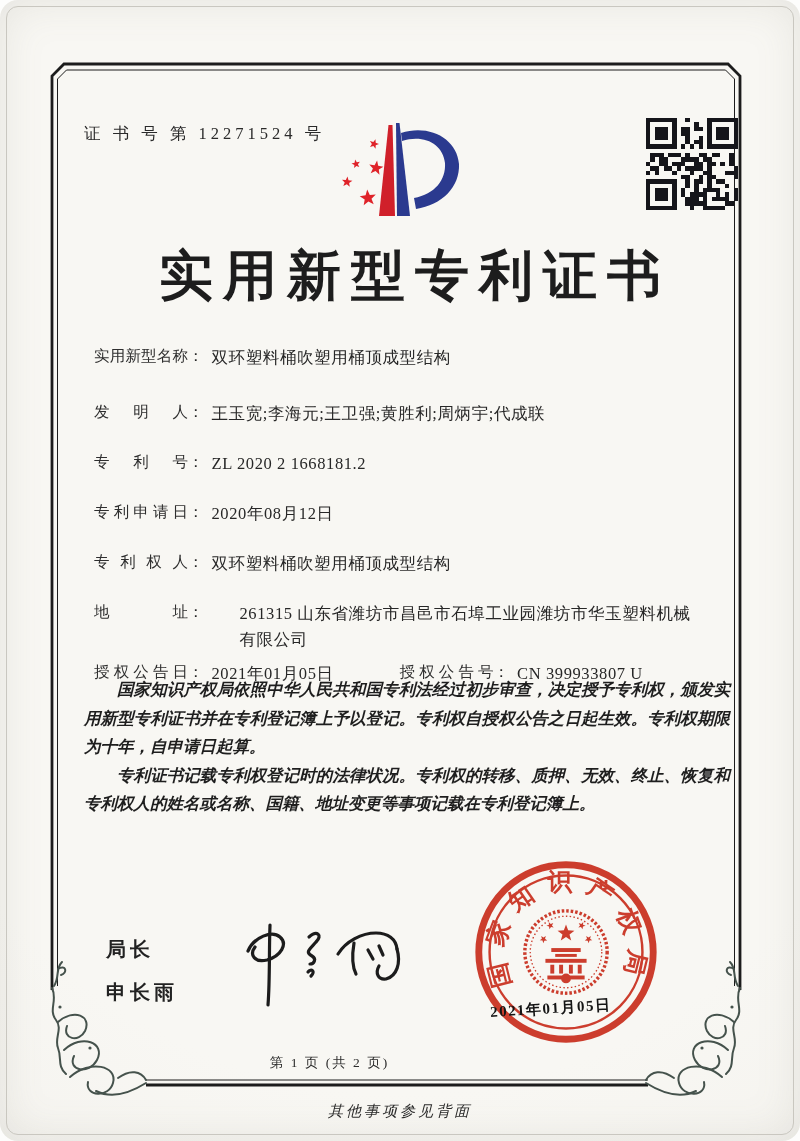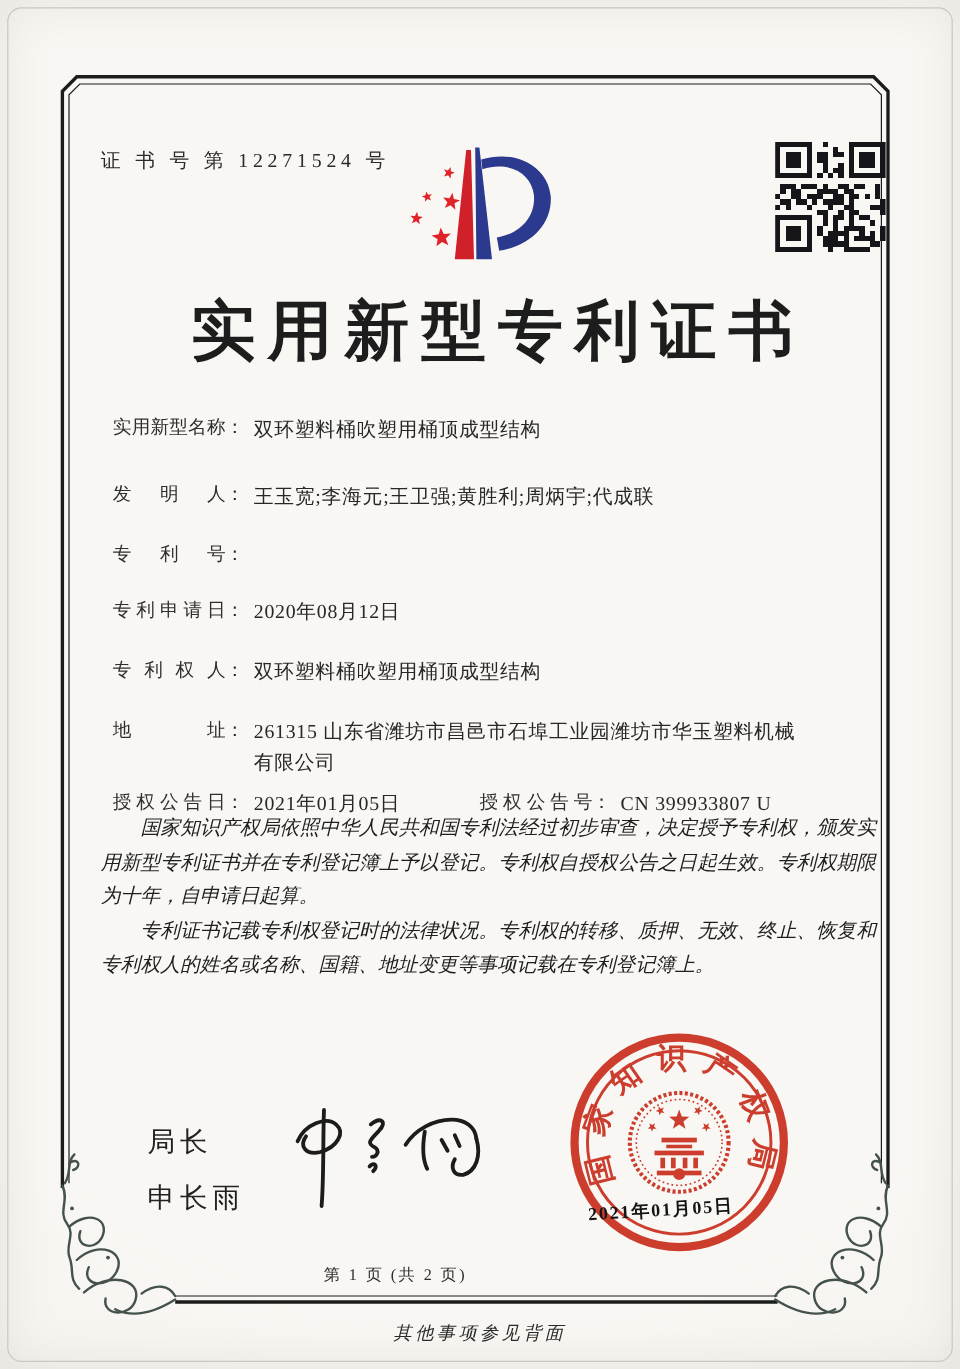--- a/index.html
+++ b/index.html
@@ -6,20 +6,21 @@
   body{
     width:800px;height:1141px;overflow:hidden;
     background:#fdfdfc;
     font-family:"Liberation Serif","DejaVu Serif",serif;
     color:#232323;
   }
   .paper{
     position:relative;width:800px;height:1141px;
     background:radial-gradient(130% 105% at 50% 38%, #f8f7f3 55%, #f0eee9 100%);
     box-shadow:inset 0 0 45px rgba(115,110,98,.14);
+    border-radius:18px;
   }
   .paper-edge{
     position:absolute;inset:6px;border:1px solid #c9c7c0;border-radius:12px;
     pointer-events:none;
   }
   .frame{position:absolute;left:0;top:0;}
   .cert-no{
     position:absolute;left:84px;top:123px;
     font-size:16.5px;letter-spacing:4px;color:#2a2a2a;
   }
@@ -34,30 +35,31 @@
   .fields{position:absolute;left:94px;top:345px;width:620px;}
   .row{display:flex;align-items:flex-start;margin-bottom:24px;font-size:16.5px;color:#272727;}
   .row.mb-lg{margin-bottom:30px;}
   .row.mb-sm{margin-bottom:8px;}
   .j-label{
     width:94px;display:inline-flex;justify-content:space-between;
     font-size:15.5px;color:#2e2e2e;flex:none;padding-top:1px;
   }
   .colon{margin-right:8px;font-size:15.5px;padding-top:1px;}
   .value{letter-spacing:.6px;line-height:26px;}
-  .value.addr{width:452px;}
+  .value.addr{width:452px;margin-left:28px;}
   .pair{display:flex;}
   .pair+.pair{margin-left:66px;}
   .body-text{
     position:absolute;left:84px;top:676px;width:646px;
     font-style:italic;font-size:16.5px;line-height:28.5px;color:#1e1e1e;
     text-align:justify;
+    font-weight:bold;
   }
   .body-text p{margin:0;text-indent:2em;}
-  .signer{position:absolute;left:123px;top:936px;font-size:23px;letter-spacing:4px;color:#222;}
+  .signer{position:absolute;left:106px;top:936px;font-size:20px;letter-spacing:4px;color:#222;font-weight:bold;}
   .signer div+div{margin-top:16px;}
   .signature{position:absolute;left:210px;top:895px;}
   .seal{position:absolute;left:468px;top:854px;mix-blend-mode:multiply;opacity:.94;}
   .seal-date{
     position:absolute;left:490px;top:998px;width:160px;
     font-size:15px;font-weight:700;letter-spacing:1.5px;color:#151515;
     transform:rotate(-3.5deg);
   }
   .page-no{position:absolute;left:0;top:1054px;width:659px;text-align:center;
     font-size:13.5px;letter-spacing:2px;color:#2c2c2c;}
@@ -271,20 +273,21 @@
         <span class="colon">：</span>
       <span class="value">王玉宽;李海元;王卫强;黄胜利;周炳宇;代成联</span>
     </div>
     <div class="row">
       <span class="j-label">
           <span>专</span>
           <span>利</span>
           <span>号</span>
         </span>
         <span class="colon">：</span>
+      <span class="value">ZL 2020 2 1668181.2</span>
     </div>
     <div class="row">
       <span class="j-label">
           <span>专</span>
           <span>利</span>
           <span>申</span>
           <span>请</span>
           <span>日</span>
         </span>
         <span class="colon">：</span>

